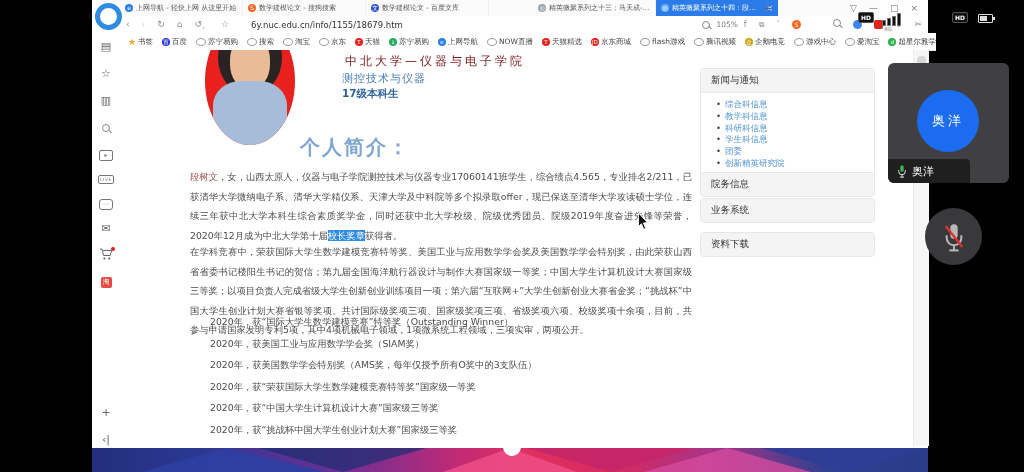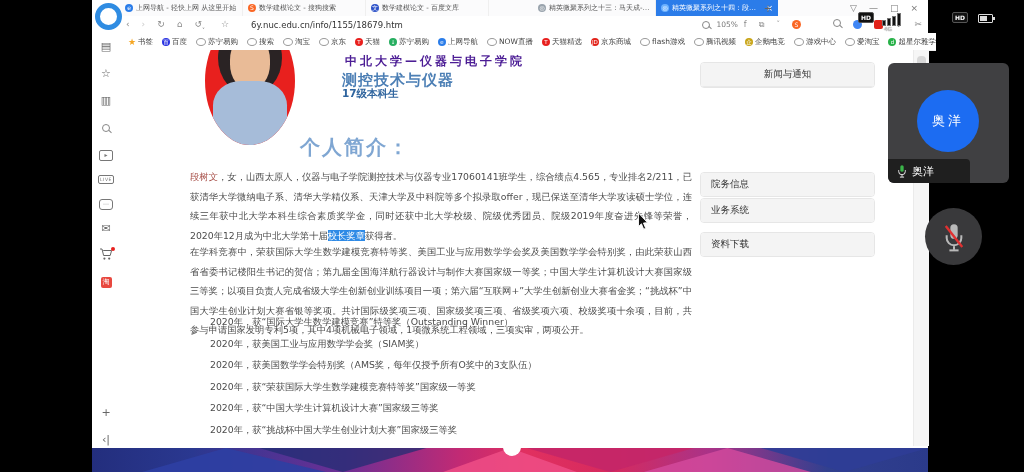--- a/index.html
+++ b/index.html
@@ -41,22 +41,22 @@
   .tool .live{display:inline-block;border:1px solid #777;border-radius:2px;font-size:4.5px;padding:1px 1px;color:#777;letter-spacing:.5px;}
   .tool .redapp{display:inline-block;width:11px;height:11px;background:#e8483f;border-radius:2px;color:#fff;font-size:7px;line-height:11px;}
   .reddot{position:absolute;width:4px;height:4px;border-radius:50%;background:#e8201e;right:5px;top:-1px;}
   #logo{position:absolute;left:3px;top:3px;width:17px;height:17px;border:5px solid #2f8ce2;border-radius:50%;background:#fff;}
   
   #content{position:absolute;left:28px;top:50px;width:793px;height:396px;background:#fff;overflow:hidden;}
   #photo{position:absolute;left:85px;top:-33px;width:90px;height:128px;border-radius:50%;background:#e8201e;overflow:hidden;}
   #photo .hair{position:absolute;left:13px;top:4px;width:64px;height:74px;background:#2a2324;border-radius:50%;}
   #photo .face{position:absolute;left:25px;top:18px;width:40px;height:54px;background:#e9bb97;border-radius:46%;}
   #photo .shirt{position:absolute;left:8px;top:64px;width:74px;height:64px;background:#a6bcd9;border-radius:38% 38% 0 0;}
-  .college{position:absolute;left:225px;top:3px;font-size:12px;letter-spacing:3px;color:#4c1d95;font-weight:bold;}
-  .major{position:absolute;left:222px;top:21px;font-size:15px;letter-spacing:1px;color:#4c7fb5;font-weight:bold;}
+  .college{position:absolute;left:225px;top:3px;font-size:12px;letter-spacing:3px;color:#7f1d1d;}
+  .major{position:absolute;left:222px;top:21px;font-size:11px;letter-spacing:1px;color:#4c7fb5;}
   .grade{position:absolute;left:222px;top:37px;font-size:10.5px;font-weight:bold;color:#2e649e;}
   .sec-title{position:absolute;left:180px;top:84px;font-size:20px;font-weight:600;letter-spacing:2px;color:#7fa6d2;}
   .para{position:absolute;left:70px;width:502px;font-size:9.3px;line-height:19.4px;color:#4c4c4c;text-align:justify;}
   #para1{top:108px;} #para2{top:183px;}
   .name-red{color:#a9534c;}
   .hl-sel{background:#2e8ae6;color:#fff;}
   #awards{position:absolute;left:70px;top:266px;width:560px;margin:0;padding:0;list-style:none;font-size:9.3px;color:#4c4c4c;}
   #awards li{height:21.6px;line-height:12px;margin-left:20px;}
   
   .sbox{position:absolute;left:580px;width:173px;border:1px solid #e6e6e6;border-radius:4px;background:#fff;overflow:hidden;}
@@ -305,22 +305,36 @@
 
           <li>2020年，获美国数学学会特别奖（AMS奖，每年仅授予所有O奖中的3支队伍）</li>
 
           <li>2020年，获“荣获国际大学生数学建模竞赛特等奖”国家级一等奖</li>
 
           <li>2020年，获“中国大学生计算机设计大赛”国家级三等奖</li>
 
           <li>2020年，获“挑战杯中国大学生创业计划大赛”国家级三等奖</li>
         </ul>
 
-      <div class="sbox" style="top:12px;text-align:center;">
+      <div class="sbox" style="top:18px;">
         <div class="sbox-h">新闻与通知</div>
+        <ul>
+
+            <li><span>综合科信息</span></li>
+
+            <li><span>教学科信息</span></li>
+
+            <li><span>科研科信息</span></li>
+
+            <li><span>学生科信息</span></li>
+
+            <li><span>团委</span></li>
+
+            <li><span>创新精英研究院</span></li>
+          </ul>
       </div>
       <div class="sbox hdr-only" style="top:122px;">
         <div class="sbox-h">院务信息</div>
       </div>
       <div class="sbox hdr-only" style="top:148px;">
         <div class="sbox-h">业务系统</div>
       </div>
       <div class="sbox hdr-only" style="top:174px;margin-top:8px;">
         <div class="sbox-h">资料下载</div>
       </div>

